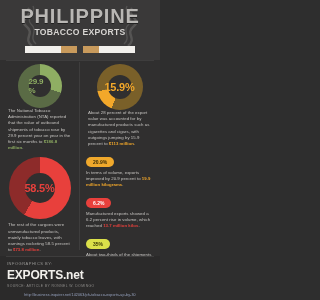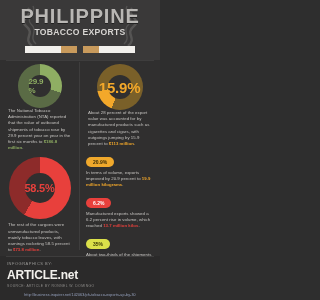--- a/index.html
+++ b/index.html
@@ -68,21 +68,21 @@
     display:flex; align-items:center; justify-content:center;
   }
   .donut .pct {
     font-size:8px; font-weight:bold; letter-spacing:-.2px;
   }
   .d-green { width:44px; height:44px; }
   .d-green .hole { inset:11px; }
   .d-green .pct { color:#8fae63; }
   .d-amber { width:46px; height:46px; }
   .d-amber .hole { inset:11px; }
-  .d-amber .pct { color:#f3a82a; font-size:15px; }
+  .d-amber .pct { color:#f3a82a; font-size:11px; }
   .d-red { width:62px; height:62px; }
   .d-red .hole { inset:16px; }
   .d-red .pct { color:#e8403c; font-size:11px; }
 
   
   .para {
     font-size:4.3px; line-height:6.2px; color:#c6c4c1;
     letter-spacing:.05px; text-align:left; padding:0 2px;
   }
   .para .hl-green { color:#8fae63; font-weight:bold; }
@@ -218,19 +218,19 @@
         <p class="para" style="padding:0;"><span>About two-thirds of the shipments represent unmanufactured products, with the volume rising by 35 percent to </span><span class="hl-yel">26.2 million kilos</span><span>.</span></p>
       </div>
 
     </div>
   </div>
 
   <div class="footer">
     <div class="fdiv"></div>
     <div class="fbox">
       <div class="f-small">INFOGRAPHICS BY:</div>
-      <div class="f-logo"><span>ARTICLE</span><span class="net">.net</span></div>
+      <div class="f-logo"><span>EXPORTS</span><span class="net">.net</span></div>
       <div class="f-src">SOURCE: ARTICLE BY RONNEL W. DOMINGO</div>
     </div>
     <div class="f-url">http://business.inquirer.net/142063/ph-tobacco-exports-up-by-30</div>
   </div>
 
 </div>
 
 </body></html>

